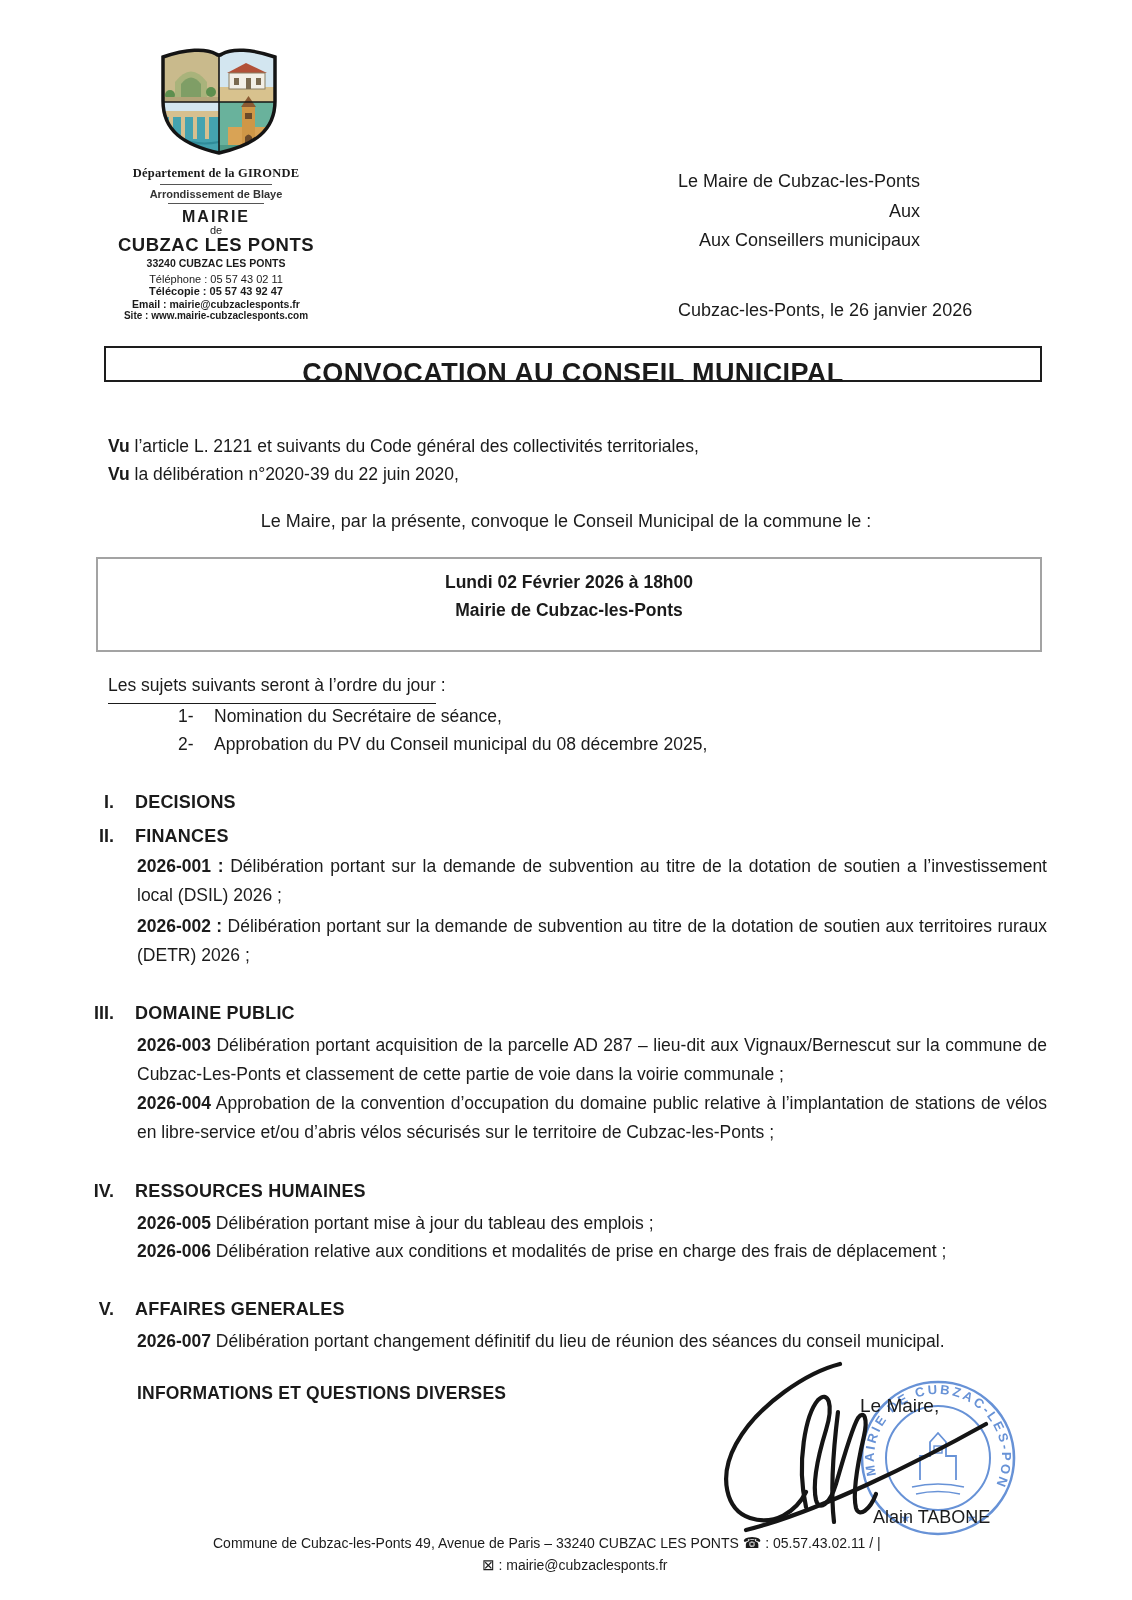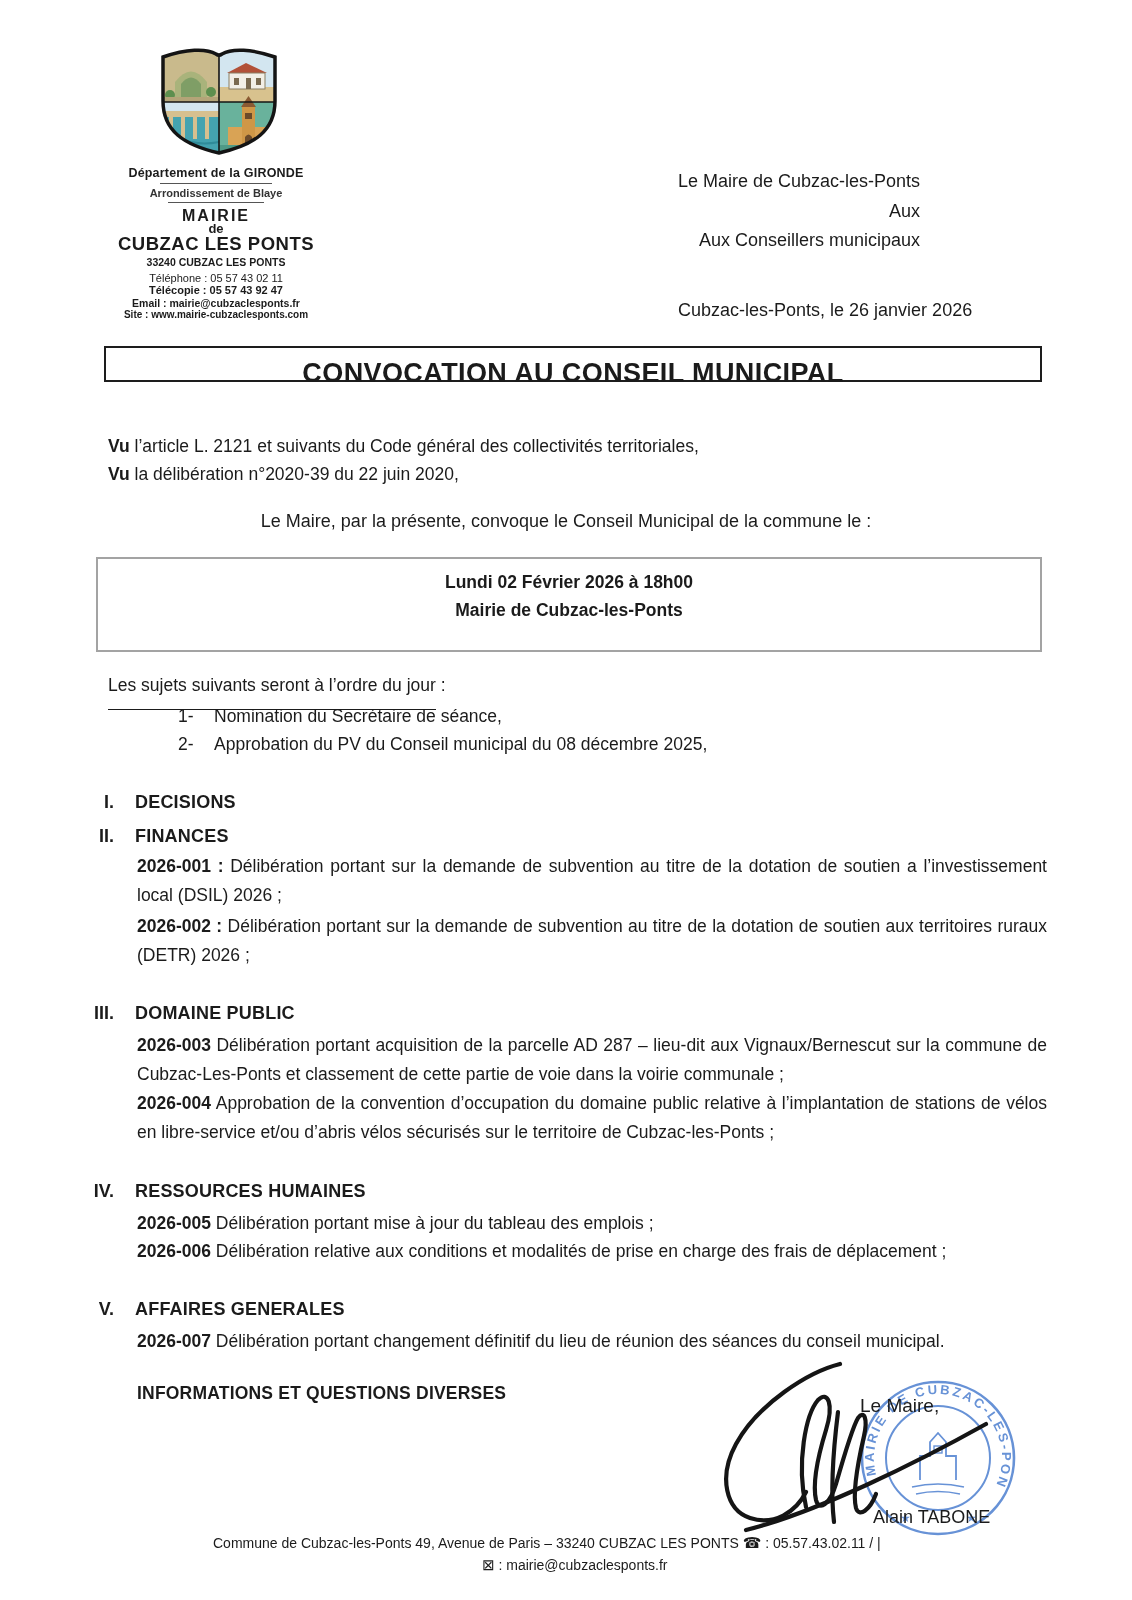--- a/index.html
+++ b/index.html
@@ -8,26 +8,26 @@
     position:relative;
     width:1132px; height:1600px;
     font-family:"Liberation Sans", sans-serif;
     color:#1b1b1b;
     overflow:hidden;
   }
   .abs { position:absolute; }
 
   
   .brand { left:84px; top:166px; width:264px; text-align:center; }
-  .brand .dept { font-size:12.5px; font-weight:bold; letter-spacing:.2px; }
+  .brand .dept { font-size:12.5px; font-weight:bold; letter-spacing:.2px;font-family:Liberation Serif, serif; }
   .brand .rule { width:112px; height:1px; background:#555; margin:3px auto 3px auto; }
   .brand .rule2 { width:96px; height:1px; background:#555; margin:3px auto 4px auto; }
   .brand .arr { font-size:11px; font-weight:bold; color:#333; }
   .brand .mairie { font-size:16px; font-weight:bold; letter-spacing:2px; margin-top:3px; }
-  .brand .de { font-size:13px; font-weight:bold; line-height:8px; }
+  .brand .de { font-size:11px; font-weight:normal; line-height:8px; }
   .brand .commune { font-size:18.5px; font-weight:bold; letter-spacing:.5px; }
   .brand .postal { font-size:10.5px; font-weight:bold; margin-top:1px; }
   .brand .tel { font-size:11px; font-weight:normal; margin-top:4px; }
   .brand .fax { font-size:11px; font-weight:bold; }
   .brand .mail { font-size:10.5px; font-weight:bold; margin-top:1px; }
   .brand .site { font-size:10px; font-weight:bold; }
 
   
   .addressee { left:678px; top:167px; font-size:18px; line-height:29.5px;text-align:right; }
   .dateline  { left:678px; top:300px; font-size:18px; }
@@ -47,21 +47,21 @@
 
   
   .meeting-box {
     left:96px; top:557px; width:946px; height:95px;
     border:2px solid #a3a3a3; text-align:center;
     padding-top:9px; font-weight:bold; font-size:17.5px; line-height:28px;
   }
 
   
   .agenda-intro { left:108px; top:675px; font-size:17.5px; }
-  .agenda-intro .u { border-bottom:1.5px solid #1b1b1b; padding-bottom:14px;margin-top:22px; }
+  .agenda-intro .u { border-bottom:1.5px solid #1b1b1b; padding-bottom:8px;margin-top:22px; }
   .agenda-items { left:178px; top:703px; font-size:17.5px; line-height:27.5px; }
   .agenda-items .row { display:flex; }
   .agenda-items .n { width:24px; }
   .agenda-items .t { margin-left:12px; }
 
   
   .sec { left:88px; font-size:18px; font-weight:bold; display:flex; }
   .sec .num { width:26px; text-align:right; }
   .sec .st  { margin-left:21px; letter-spacing:.2px; }
   .item { left:137px; width:910px; font-size:17.5px; line-height:29px; text-align:justify; }

